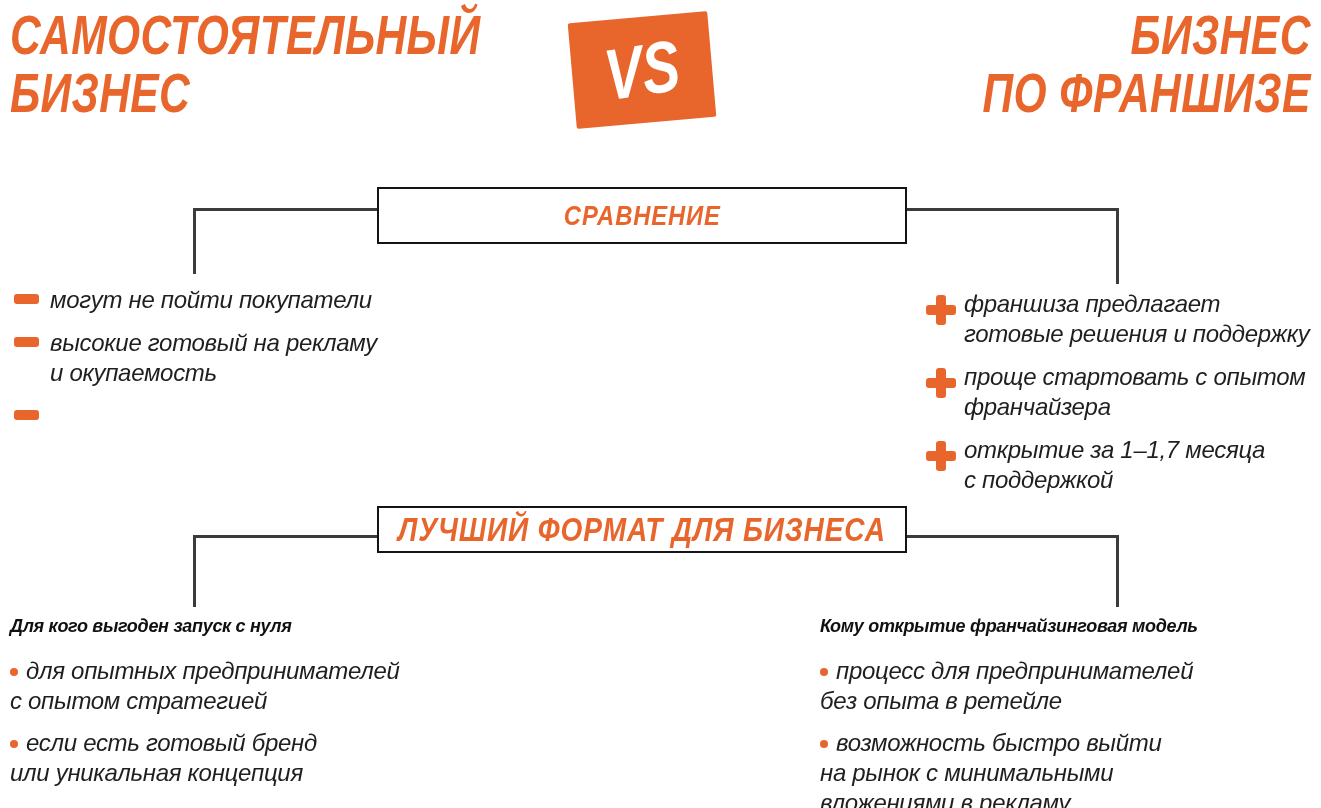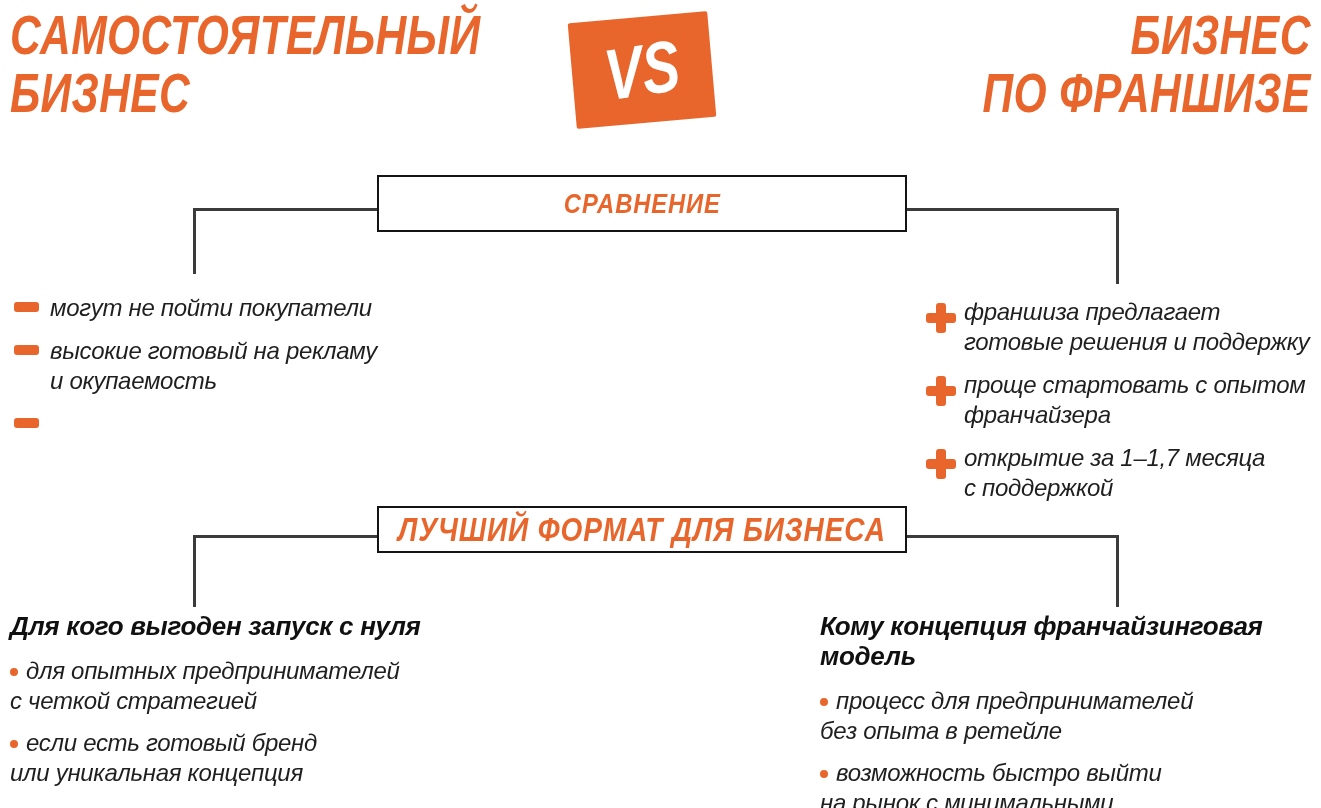--- a/index.html
+++ b/index.html
@@ -62,37 +62,37 @@
   .cline{position:absolute;background:var(--line);z-index:1;}
   
   .label-box{
     position:absolute;
     left:377px; width:530px;
     background:var(--background);
     border:2px solid var(--box_border);
     display:flex; align-items:center; justify-content:center;
     z-index:2;
   }
-  .label-box.first{top:175px;height:57px;}
+  .label-box.first{top:187px;height:57px;}
   .label-box.second{top:506px;height:47px;}
   .label-box .box-title{
     color:var(--orange);
     font-weight:700;
     letter-spacing:1px;
     transform:scaleX(0.85);
     transform-origin:center;
     white-space:nowrap;
   }
   .label-box.first .box-title{font-size:28px;}
   .label-box.second .box-title{font-size:33px;}
   
   .fact-list{position:absolute;z-index:2;}
   .cons-list{left:14px; top:285px; width:470px;}
   .pros-list{left:926px; top:289px; width:420px;}
-  .fact-item{display:flex;align-items:flex-start;margin-bottom:13px;margin-top:8px;}
+  .fact-item{display:flex;align-items:flex-start;margin-bottom:13px;}
   .fact-item .icon-col{flex:0 0 36px;}
   .pros-list .fact-item .icon-col{flex:0 0 38px;}
   .fact-text{
     color:var(--body_text);
     font-size:24px;
     line-height:30px;
     letter-spacing:-0.3px;
     white-space:pre-line;
   }
   .minus-glyph{
@@ -116,21 +116,21 @@
   }
   .plus-glyph::before{left:0;top:10px;width:30px;height:10px;}
   .plus-glyph::after{left:10px;top:0;width:10px;height:30px;}
   
   .bottom-col{position:absolute;top:611px;z-index:2;}
   .bottom-col.left{left:10px;width:480px;}
   .bottom-col.right{left:820px;width:500px;}
   .bottom-heading{
     color:var(--heading_text);
     font-weight:700;
-    font-size:26px;
+    font-size:18px;
     line-height:30px;
     letter-spacing:-0.3px;
     margin-bottom:15px;
   }
   .bullet-item{
     color:var(--body_text);
     font-size:24px;
     line-height:30px;
     letter-spacing:-0.3px;
     margin-bottom:12px;
@@ -220,30 +220,30 @@
   <div class="cline" style="left:1116px;top:535px;width:3px;height:72px;"></div>
 
   <div class="label-box second">
     <span class="box-title">ЛУЧШИЙ ФОРМАТ ДЛЯ БИЗНЕСА</span>
   </div>
 
   <div class="bottom-col left">
     <div class="bottom-heading">Для кого выгоден запуск с нуля</div>
     <div class="bullet-item">
       <span class="bullet-dot"></span><span class="bullet-text">для опытных предпринимателей
-с четкой стратегией</span>
+с опытом стратегией</span>
     </div>
     <div class="bullet-item">
       <span class="bullet-dot"></span><span class="bullet-text">если есть готовый бренд
 или уникальная концепция</span>
     </div>
   </div>
 
   <div class="bottom-col right">
-    <div class="bottom-heading">Кому концепция франчайзинговая модель</div>
+    <div class="bottom-heading">Кому открытие франчайзинговая модель</div>
     <div class="bullet-item">
       <span class="bullet-dot"></span><span class="bullet-text">процесс для предпринимателей
 без опыта в ретейле</span>
     </div>
     <div class="bullet-item">
       <span class="bullet-dot"></span><span class="bullet-text">возможность быстро выйти
 на рынок с минимальными
 вложениями в рекламу</span>
     </div>
   </div>

